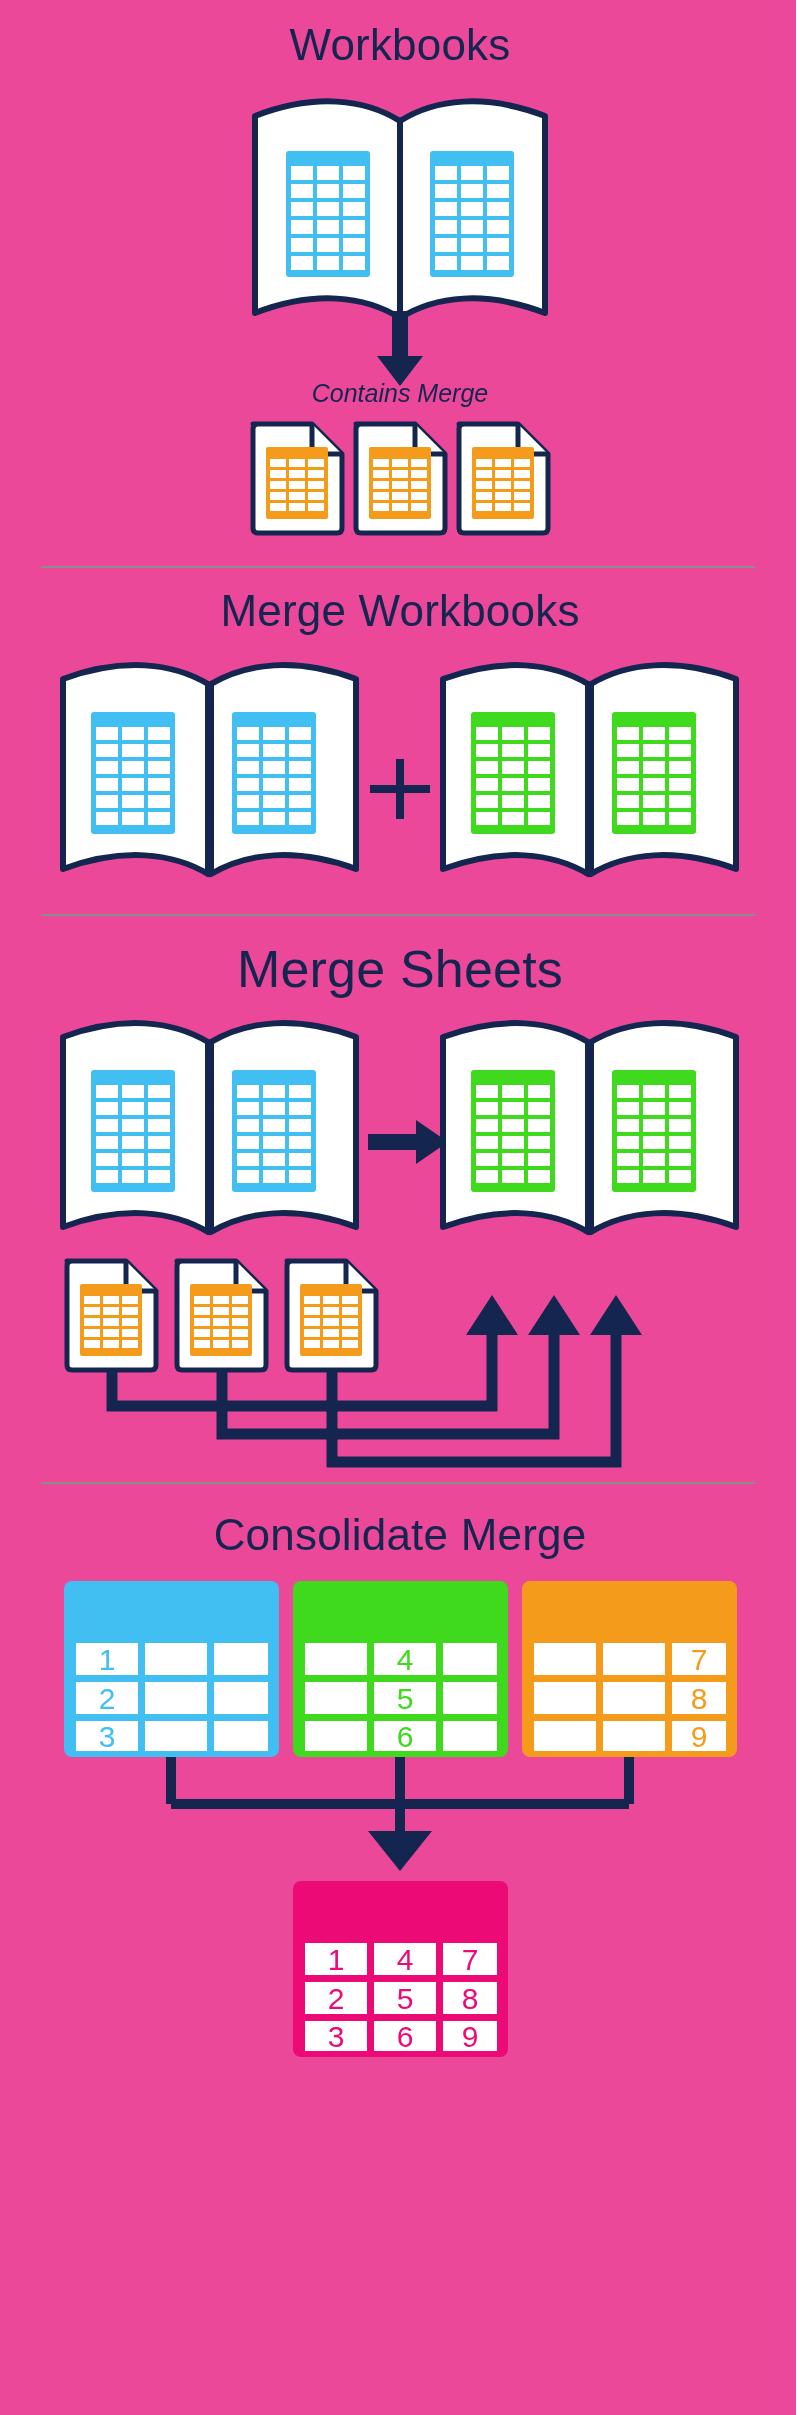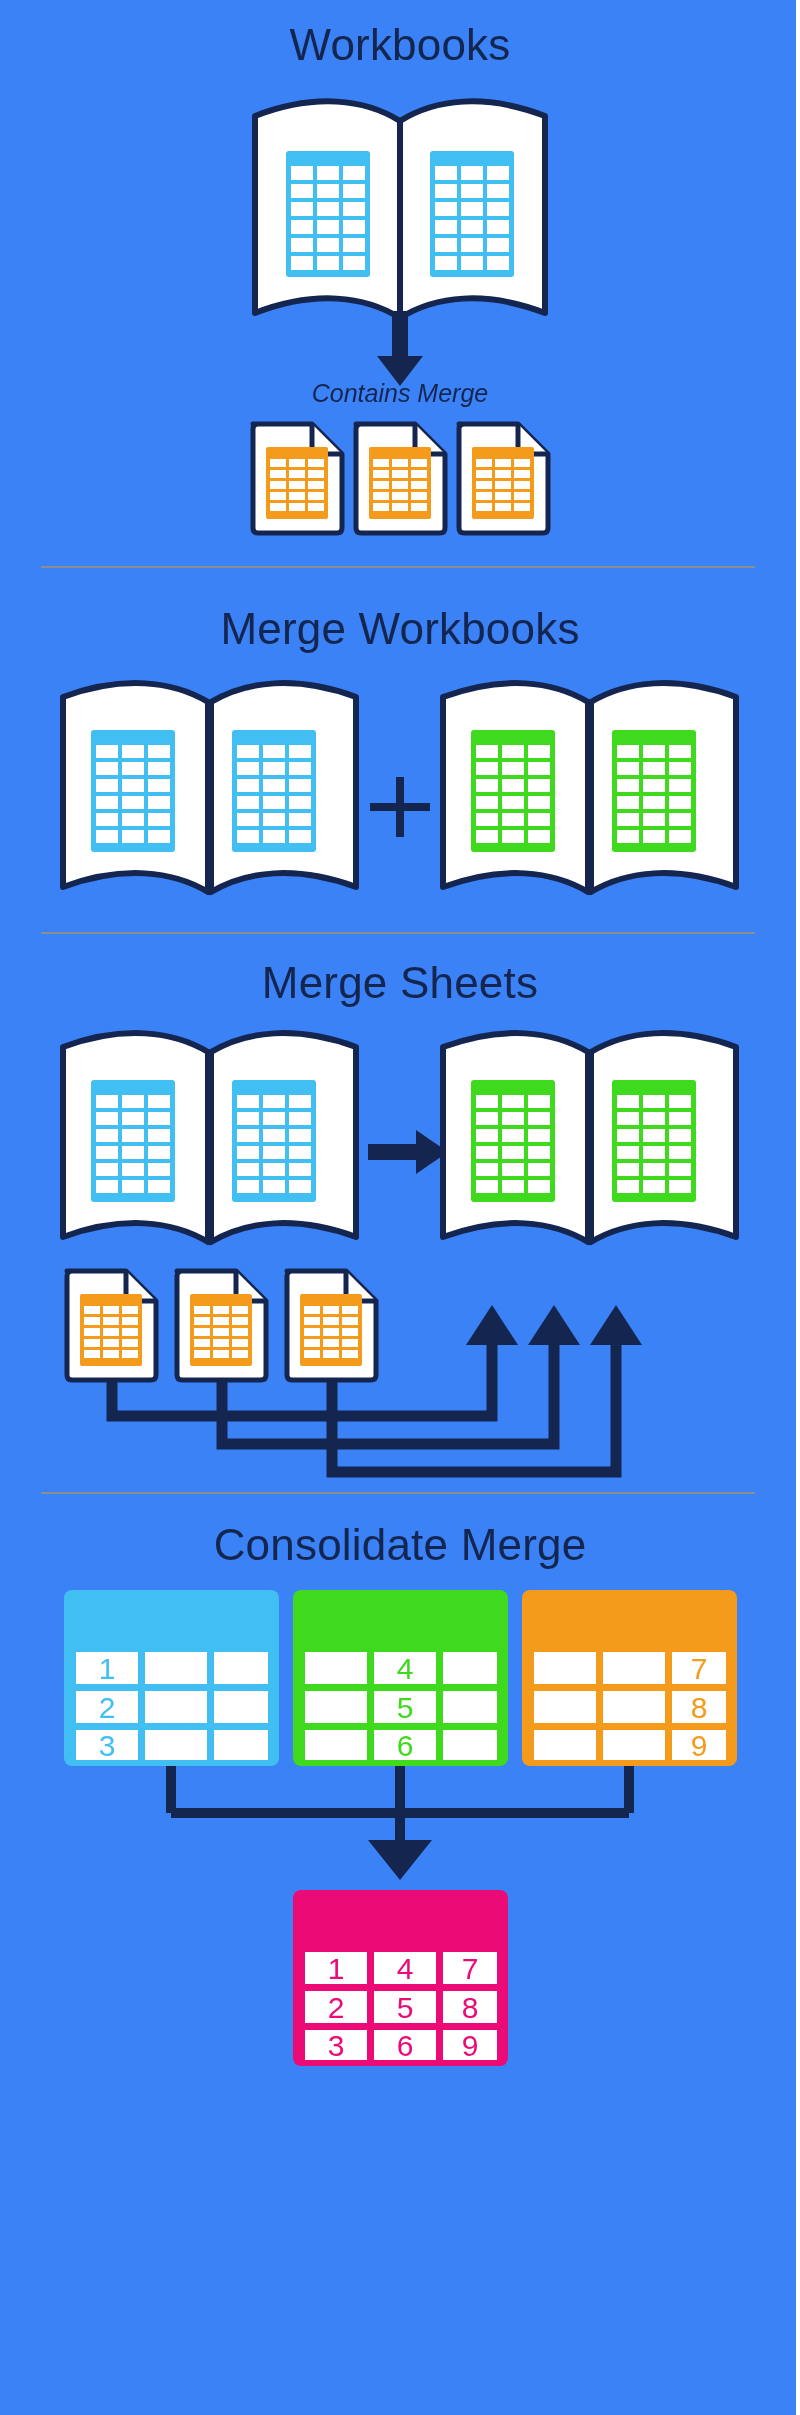--- a/index.html
+++ b/index.html
@@ -9,21 +9,21 @@
     font-family:"Liberation Sans", sans-serif;
     color:#14264f;
     -webkit-font-smoothing:antialiased;
   }
   .page{
     width:796px;
     min-height:2415px;
     position:relative;
     box-sizing:border-box;
     padding:0;
-    background:#3b82f6;
+    background:#ec4899;
   }
   .section{
     width:800px;
     position:relative;
     box-sizing:border-box;
     text-align:center;
   }
   .divider{
     width:714px;
     height:0;
@@ -32,21 +32,21 @@
   }
   .title{
     font-family:"Liberation Sans", sans-serif;
     font-weight:300;
     color:#14264f;
     letter-spacing:0.2px;
     line-height:1.05;
   }
   .t-1{font-size:44px;}
   .t-2{font-size:44px;}
-  .t-3{font-size:44px;}
+  .t-3{font-size:52px;}
   .t-4{font-size:44px;}
   .subtitle{
     font-family:"Liberation Sans", sans-serif;
     font-style:italic;
     font-weight:400;
     color:#14264f;
     font-size:25px;
     line-height:1.1;
   }
   .caption{
@@ -161,21 +161,21 @@
           <use href="#sheet-orange" x="113" y="3"></use>
         </g>
       <g>
           <use href="#sheet-orange" x="216" y="3"></use>
         </g>
     </svg>
   </div>
 
   <div class="divider" style="margin-top:28px;"></div>
 
-  <div class="section" style="padding-top:38px;">
+  <div class="section" style="padding-top:20px;">
     <div class="title t-2">Merge Workbooks</div>
 
     <svg class="art" width="700" height="240" viewBox="0 0 700 240" style="margin-top:18px;" aria-hidden="true">
       <defs>
         <g id="book-left-page">
           <path d="M3 9 L3 199 C63 177 113 183 148 204 L148 14 C113 -7 63 -13 3 9 Z" fill="#ffffff" stroke="#14264f" stroke-width="6" stroke-linejoin="round"></path>
         </g>
         <g id="book-right-page">
           <path d="M148 9 L148 199 C88 177 38 183 3 204 L3 14 C38 -7 88 -13 148 9 Z" fill="#ffffff" stroke="#14264f" stroke-width="6" stroke-linejoin="round"></path>
         </g>

